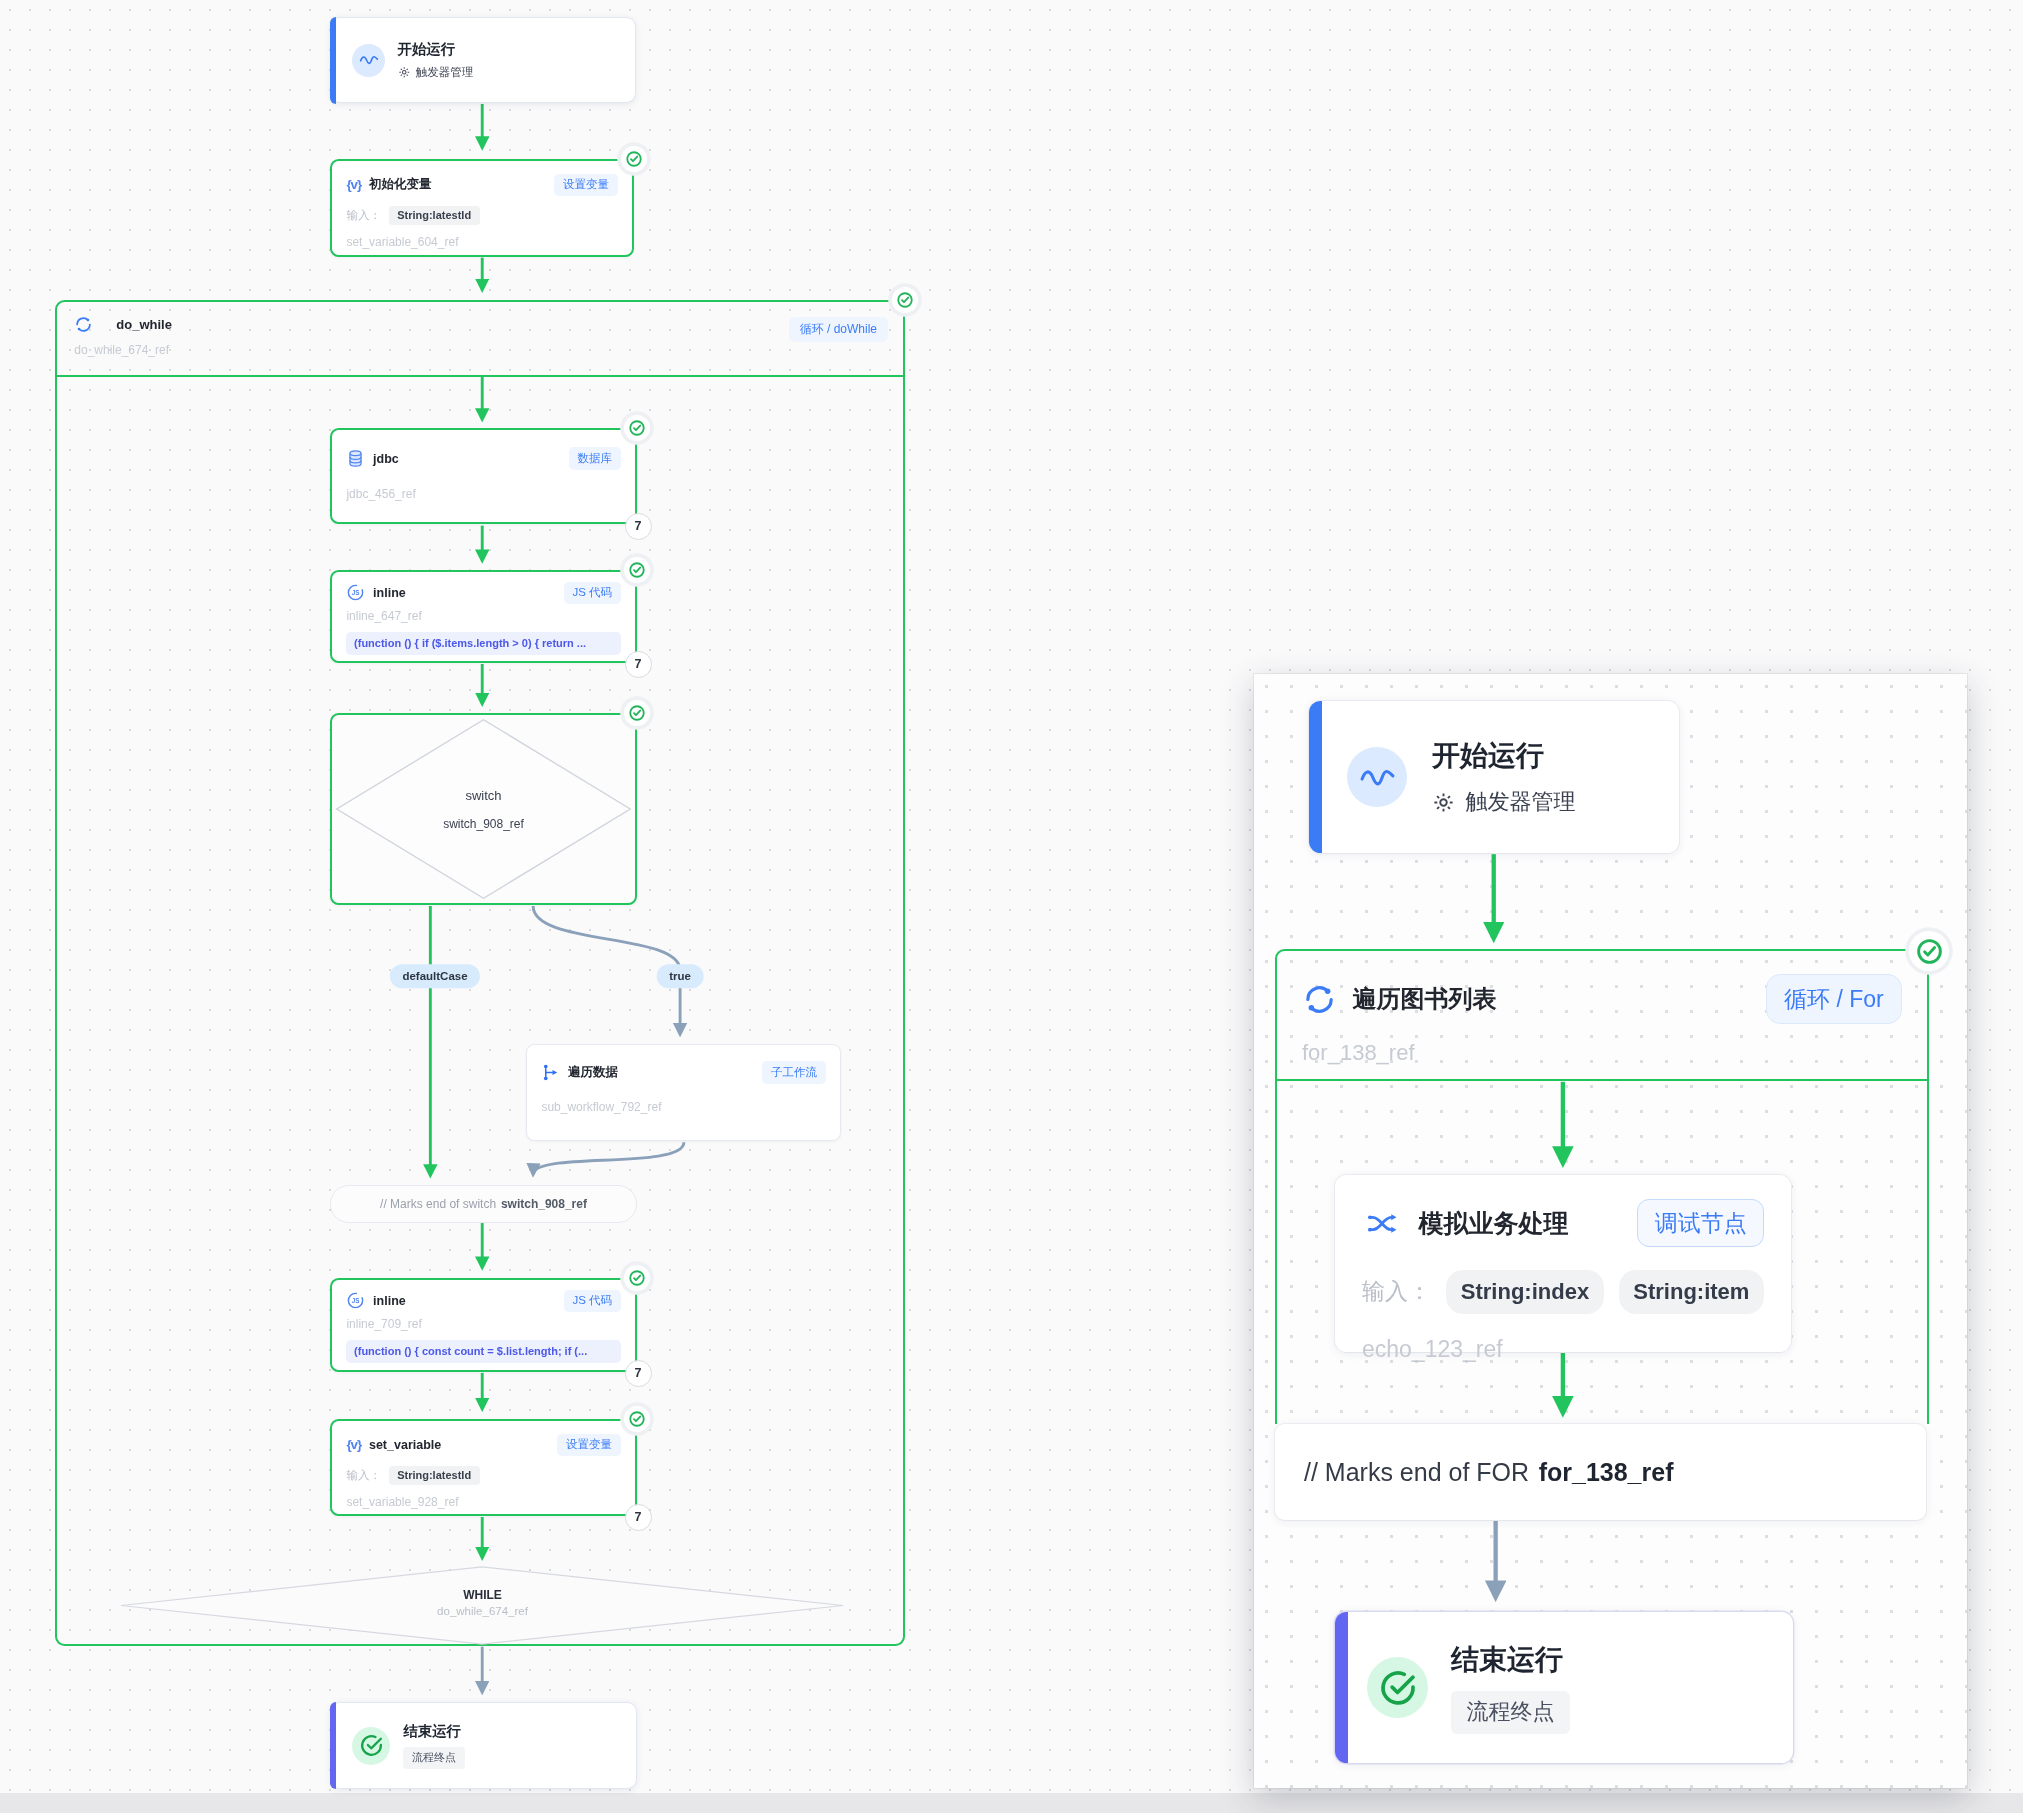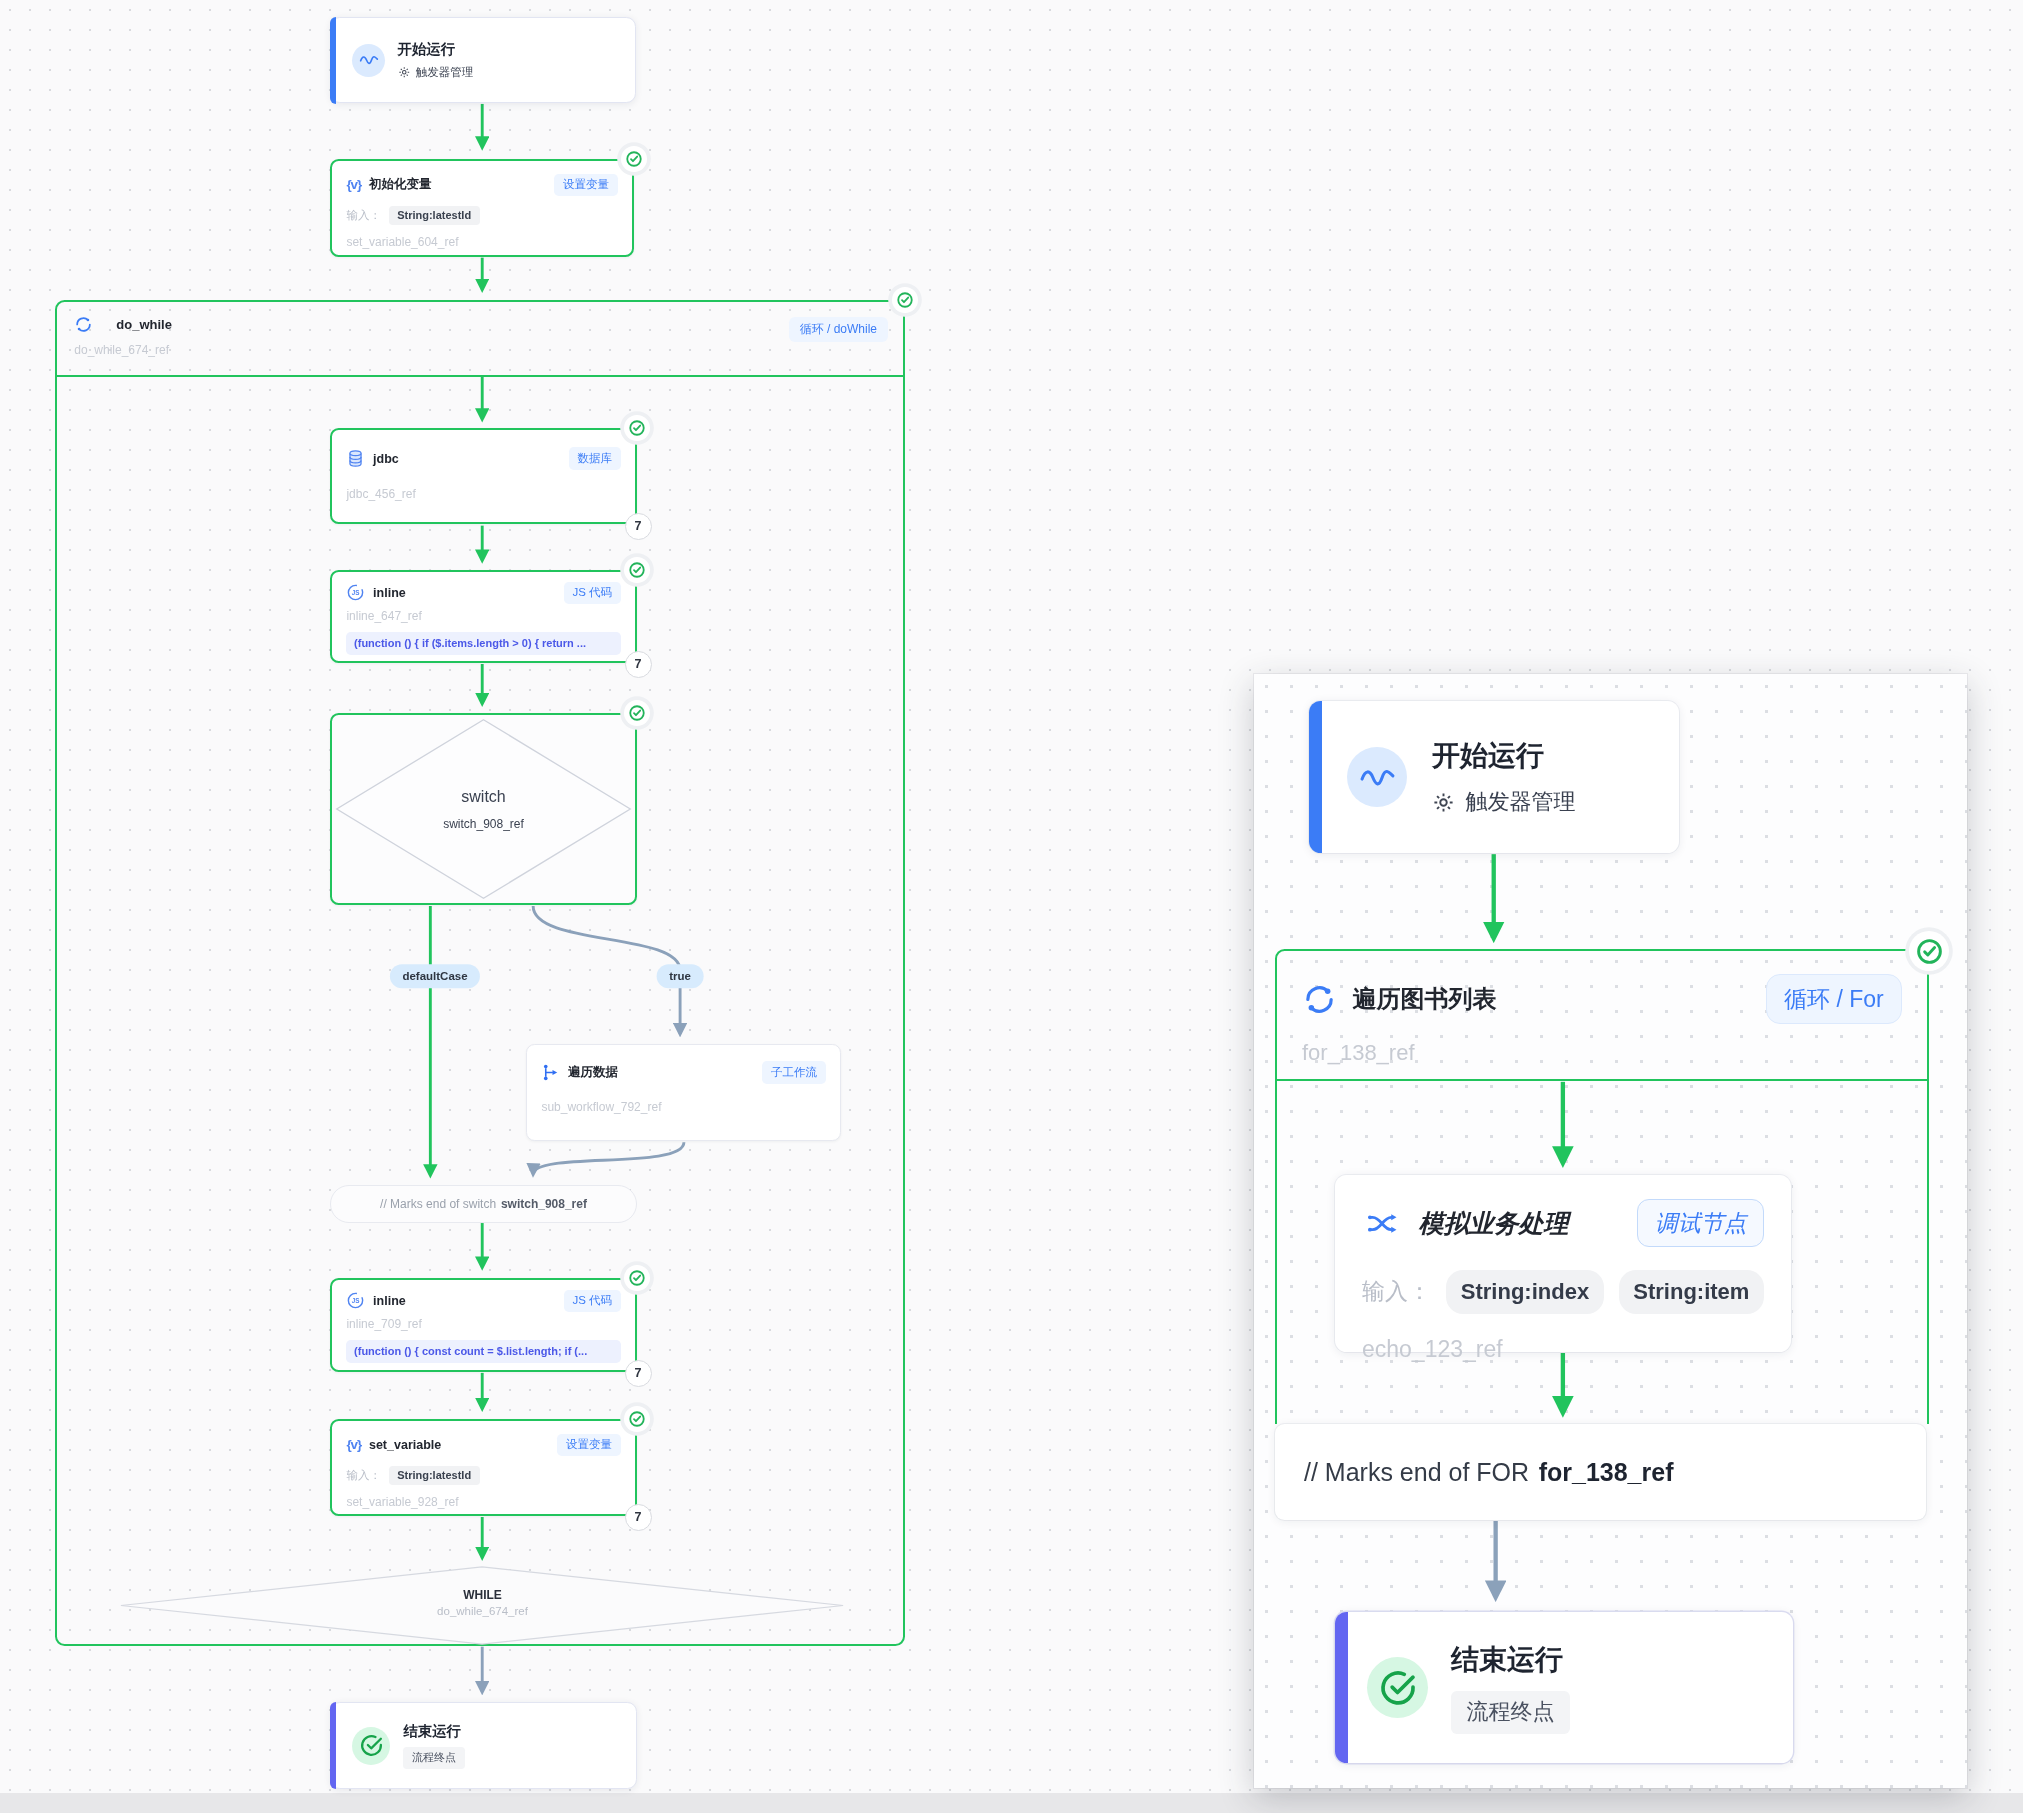--- a/index.html
+++ b/index.html
@@ -229,21 +229,21 @@
     <span class="n-badge">JS 代码</span>
   </div>
   <div class="n-ref" style="margin-top:4.8px;">inline_647_ref</div>
   <div class="code-chip">(function () { if ($.items.length &gt; 0) { return ...</div>
 </div>
 
 <div class="node" style="left:330px;top:713px;width:307px;height:192px;padding:0;background:#fcfcfd;">
   <svg viewBox="0 0 320 200" preserveAspectRatio="none" style="position:absolute;left:0;top:0;width:100%;height:100%;">
     <polygon points="160,5 315,100 160,195 5,100" fill="#fdfdfe" stroke="#cfd3dc" stroke-width="1.4"></polygon>
   </svg>
-  <div class="diamond-text" style="top:73px;font-size:16px;color:#3a4150;">switch</div>
+  <div class="diamond-text" style="top:73px;font-size:13px;color:#3a4150;">switch</div>
   <div class="diamond-text" style="top:102px;font-size:12px;color:#3a4150;">switch_908_ref</div>
 </div>
 
 <div class="pill" style="left:435px;top:976px;">defaultCase</div>
 <div class="pill" style="left:680px;top:976px;">true</div>
 
 <div class="node" style="left:526px;top:1044px;width:315px;height:97px;padding-top:16.3px;border:1.4px solid #e7e9f0;">
   <div class="row1">
     <span class="icon-20">
       <svg viewBox="0 0 24 24">
@@ -329,21 +329,21 @@
             <circle cx="12" cy="12" r="3.4"></circle>
             <path d="M12 2.5v3M12 18.5v3M2.5 12h3M18.5 12h3M5.3 5.3l2.1 2.1M16.6 16.6l2.1 2.1M18.7 5.3l-2.1 2.1M7.4 16.6l-2.1 2.1"></path>
           </svg>
       </span>
       <span>触发器管理</span>
     </span>
   </div>
 </div>
 
 <div class="r-node echo-node" style="left:1335px;top:1175px;width:456px;height:177px;">
-  <div class="row1" style="gap:14.4px;font-style:italic;">
+  <div class="row1" style="gap:14.4px;">
     <span style="width:42px;height:33px;display:flex;">
       <svg viewBox="0 0 24 24" fill="none" stroke="#3b7cf6" stroke-width="2" stroke-linecap="round" style="width:100%;height:100%;">
         <path d="M2.5 7.5h2c6 0 7.5 9 13.5 9"></path>
           <path d="M2.5 16.5h2c6 0 7.5-9 13.5-9"></path>
         <path d="M18 14.3 L21.8 16.5 L18 18.7z" fill="#3b7cf6" stroke="none"></path>
         <path d="M18 5.3 L21.8 7.5 L18 9.7z" fill="#3b7cf6" stroke="none"></path>
         <circle cx="2.5" cy="7.5" r="1.4" fill="#3b7cf6" stroke="none"></circle>
           <circle cx="2.5" cy="16.5" r="1.4" fill="#3b7cf6" stroke="none"></circle>
       </svg>
     </span>

